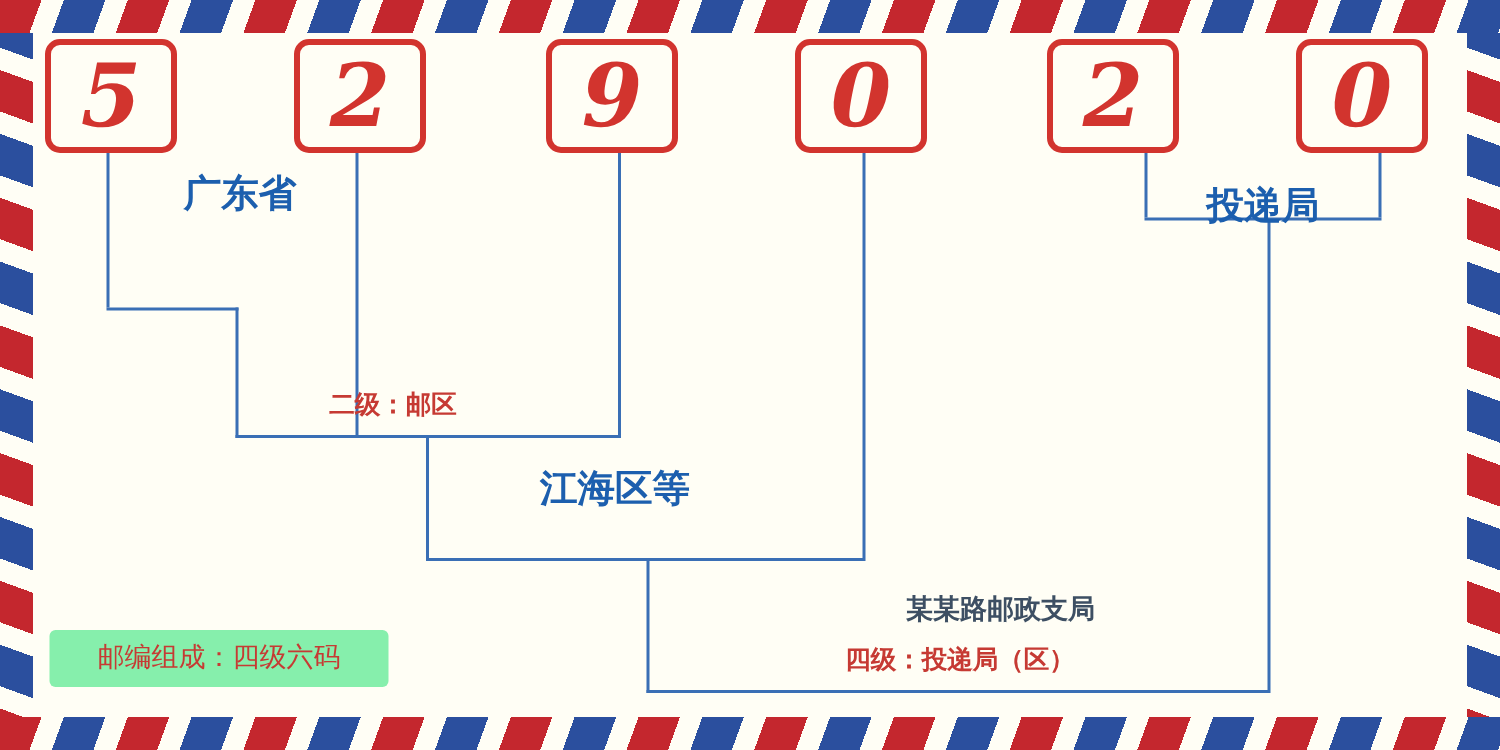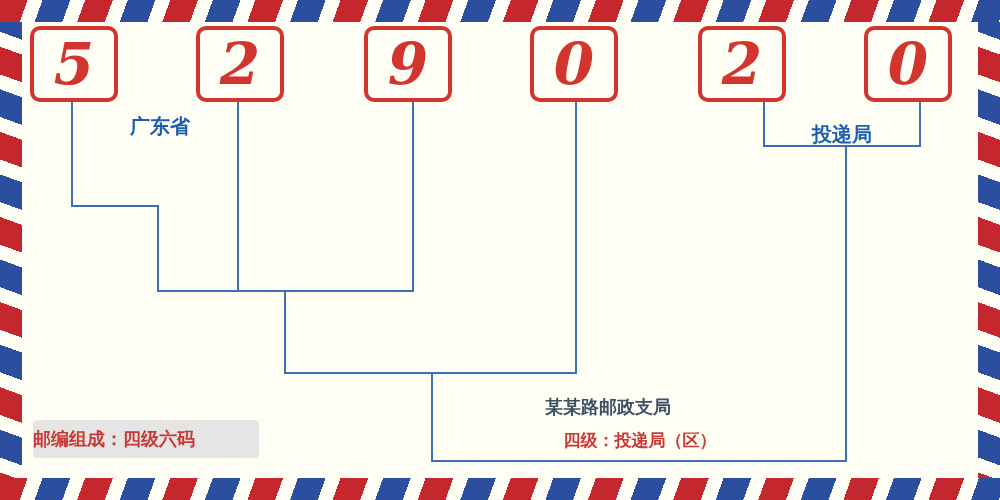--- a/index.html
+++ b/index.html
@@ -41,35 +41,35 @@
   }
 
   
   .line { position:absolute; background:#3a6fb5; }
   .line.v { width:2px; }
   .line.h { height:2px; }
 
   
   .place {
     position:absolute; color:#1c5fae; font-weight:bold;
-    font-size:20px; text-align:center; line-height:1.2;
+    font-size:25px; text-align:center; line-height:1.2;
   }
   .place-dark {
     position:absolute; color:#3d4f63; font-weight:bold;
-    font-size:18px; text-align:left; line-height:1.2;
+    font-size:18px; text-align:right; line-height:1.2;
   }
   .desc {
     position:absolute; color:#c63a33; font-weight:bold;
     font-size:17px; text-align:center; line-height:1.5;
   }
   .footer-note {
     position:absolute; left:33px; top:420px; width:226px; height:38px;
-    background:#e5e5e5; border-radius:4px;
-    color:#c63a33; font-weight:bold; font-size:18px;
-    line-height:38px;
+    background:#86efac; border-radius:4px;
+    color:#c63a33; font-weight:normal; font-size:18px;
+    text-align:center; line-height:38px;
   }
 </style>
 </head>
 <body>
 
 <div class="canvas">
 
   <div class="stripe stripe-left"></div>
   <div class="stripe stripe-right"></div>
   <div class="stripe stripe-top"></div>
@@ -108,21 +108,23 @@
   <div class="line v" style="left:845px;top:146px;height:314px"></div>
   <div class="line h" style="left:763px;top:145px;width:158px"></div>
   <div class="line v" style="left:763px;top:102px;height:43px"></div>
   <div class="line v" style="left:919px;top:102px;height:43px"></div>
 
   <div class="place" style="left:90px;top:114px;width:140px">广东省</div>
   <div class="desc" style="left:73px;top:142px;width:175px">
     <br>
   </div>
 
+  <div class="desc" style="left:187px;top:258px;width:150px">二级：邮区</div>
 
+  <div class="place" style="left:325px;top:311px;width:170px">江海区等</div>
 
   <div class="place-dark" style="left:545px;top:396px;width:185px">某某路邮政支局</div>
   <div class="desc" style="left:528px;top:428px;width:224px">四级：投递局（区）</div>
 
   <div class="place" style="left:772px;top:122px;width:140px">投递局</div>
 
   <div class="footer-note">邮编组成：四级六码</div>
 
 </div>
 

